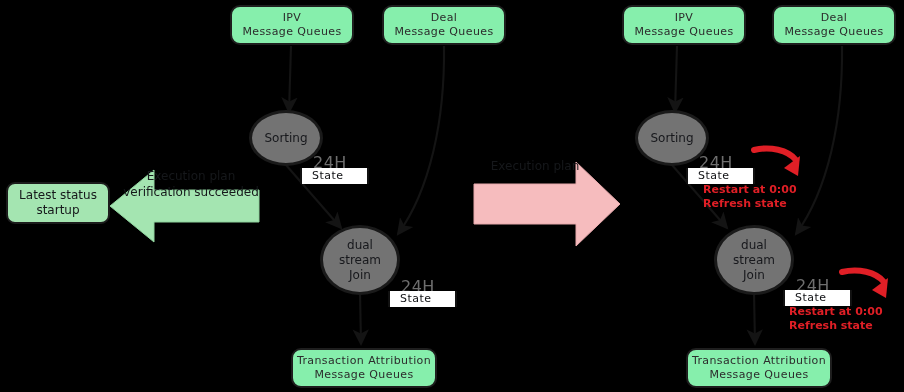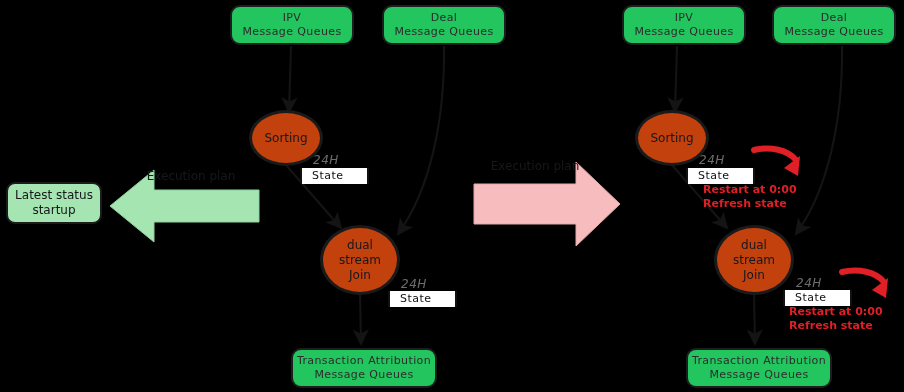--- a/index.html
+++ b/index.html
@@ -34,34 +34,34 @@
     flex-direction: column;
     align-items: center;
     justify-content: center;
     text-align: center;
     line-height: 1.25;
   }
   
   .queue-box {
     border: 2px solid #1e1e1e;
     border-radius: 10px;
-    background: #22c55e;
+    background: #86efac;
     color: #2c2c2c;
     font-size: 11px;
     letter-spacing: 0.4px;
   }
   .queue-box .ln {
     display: block;
     white-space: nowrap;
   }
   
   .ellipse-node {
     border: 3px solid #1a1a1a;
     border-radius: 50%;
-    background: #c2410c;
+    background: #737373;
     color: #17181c;
     font-size: 12px;
   }
   .ellipse-node .ln { display: block; white-space: nowrap; }
   
   .green-box {
     border: 2px solid #1c1c1c;
     border-radius: 9px;
     background: #a4e5b1;
     color: #16181b;
@@ -93,24 +93,23 @@
     font-size: 11px;
     padding: 1px 23px 2px 10px;
     border-left: 2px solid #111;
     border-right: 2px solid #111;
     letter-spacing: 0.5px;
     white-space: nowrap;
   }
   .ttl-label {
     position: absolute;
     color: #6e6e6e;
-    font-size: 12px;
+    font-size: 16px;
     letter-spacing: 0.5px;
     white-space: nowrap;
-    font-style: italic;
   }
   
   .red-note {
     position: absolute;
     color: #e01f26;
     font-size: 11px;
     font-weight: bold;
     text-align: left;
     line-height: 1.3;
     white-space: nowrap;
@@ -180,24 +179,25 @@
     <span class="ln">Transaction Attribution</span>
     <span class="ln">Message Queues</span>
   </div>
 
   <div class="block-arrow" style="left:108px; top:168px; width:152px; height:76px;">
     <svg width="152" height="76" viewBox="0 0 152 76">
       <path d="M46,2 L46,22 L151,22 L151,54 L46,54 L46,74 L2,38 Z" fill="#a4e5b1" stroke="#8fd39d" stroke-width="1"></path>
     </svg>
     <div class="arrow-label" style="margin-left:14px;">
       <span class="ln">Execution plan</span>
+      <span class="ln">verification succeeded</span>
     </div>
   </div>
 
-  <div class="node green-box" style="left:6px; top:182px; width:96px; height:42px;">
+  <div class="node green-box" style="left:6px; top:182px; width:104px; height:42px;">
     <span class="ln">Latest status</span>
     <span class="ln">startup</span>
   </div>
 
   <div class="node queue-box" style="left:622px; top:5px; width:124px; height:40px;">
     <span class="ln">IPV</span>
     <span class="ln">Message Queues</span>
   </div>
 
   <div class="node queue-box" style="left:772px; top:5px; width:124px; height:40px;">

